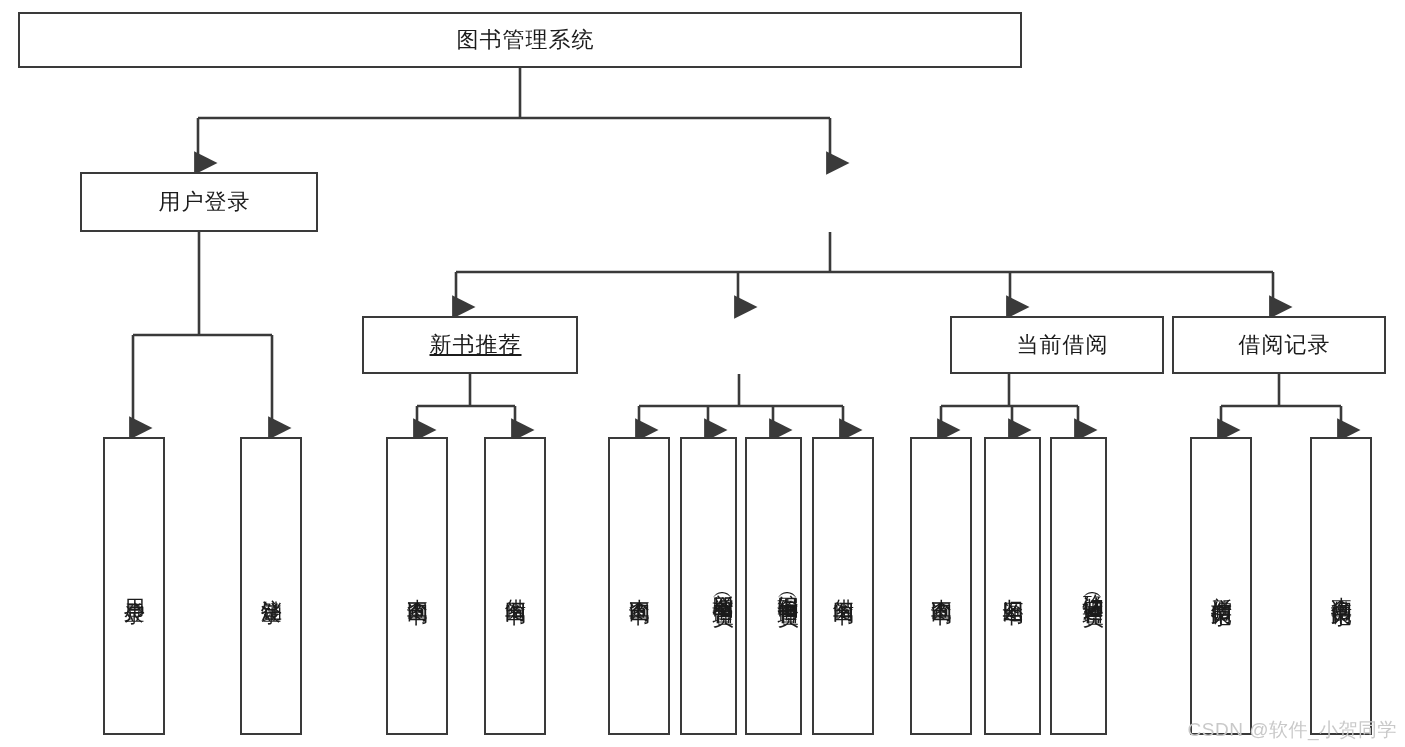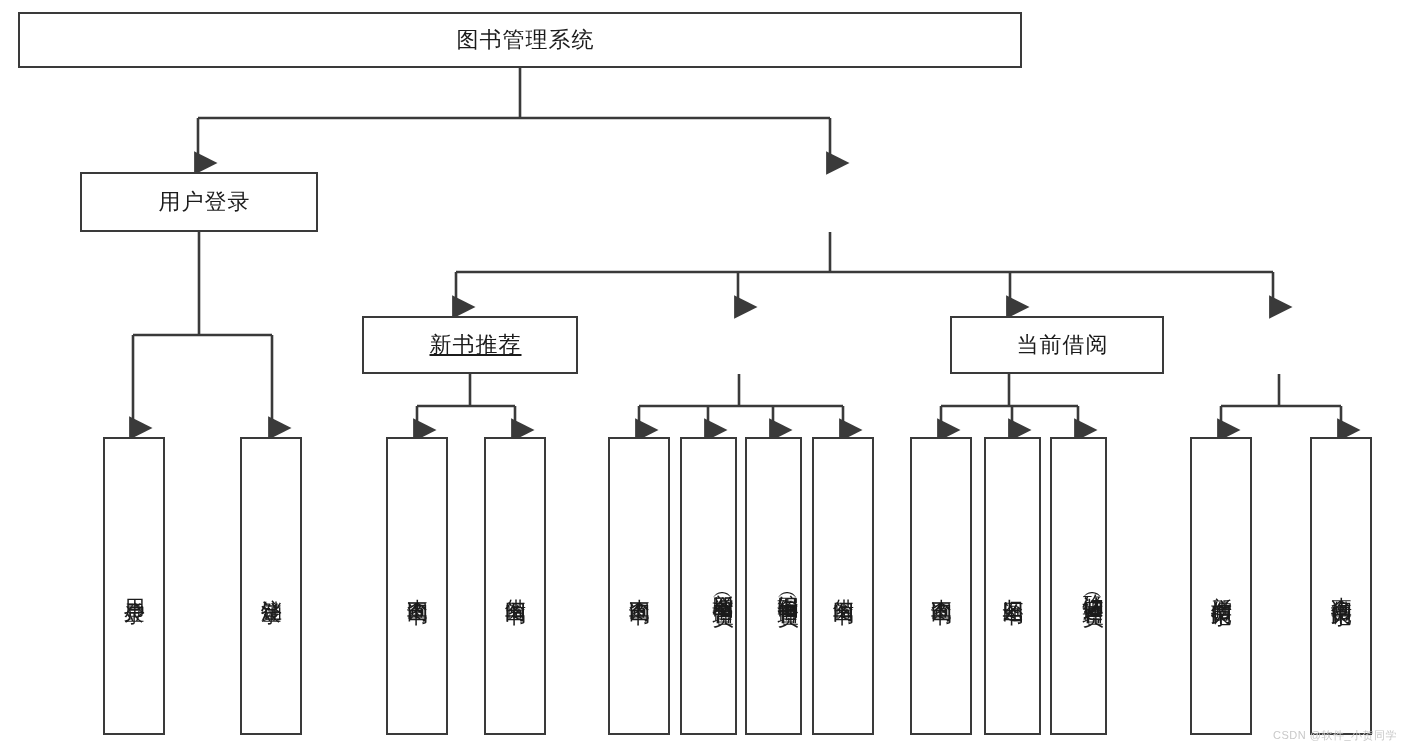--- a/index.html
+++ b/index.html
@@ -7,21 +7,21 @@
   #stage{position:relative;width:1405px;height:747px;background:#ffffff;overflow:hidden;}
   #wires{position:absolute;left:0;top:0;width:1405px;height:747px;}
   .node{position:absolute;box-sizing:border-box;background:#ffffff;
         border:2.5px solid #3a3a3a;display:flex;align-items:center;justify-content:center;padding-left:11px;}
   .node.h{color:#1b1b1b;font-size:22px;line-height:1.1;letter-spacing:1px;white-space:nowrap;}
   .node.v{writing-mode:vertical-rl;text-orientation:upright;
           color:#1b1b1b;font-size:21px;line-height:1.18;letter-spacing:2px;
           padding:8px 0;align-items:flex-start;justify-content:center;}
   .node.v.top{align-items:flex-start;}
   .node.v.mid{align-items:center;}
-  #watermark{position:absolute;right:8px;bottom:4px;color:#c9c9c9;font-size:11px;
+  #watermark{position:absolute;right:8px;bottom:4px;color:#c9c9c9;font-size:19px;
              letter-spacing:.5px;white-space:nowrap;pointer-events:none;}
 </style>
 </head>
 <body>
 
 <div id="stage">
   <svg id="wires" viewBox="0 0 1405 747" xmlns="http://www.w3.org/2000/svg">
     <defs>
       <marker id="arw" viewBox="0 0 12 12" refX="6" refY="10" markerWidth="9" markerHeight="9" orient="auto-start-reverse">
         <path d="M0,0 L12,0 L6,12 Z" fill="#3a3a3a" transform="rotate(180 6 6)"></path>
@@ -70,20 +70,21 @@
       <path d="M1341,406 L1341,430" marker-end="url(#arw)"></path>
     </g>
   </svg>
 
   <div class="node h" style="left: 18px; top: 12px; width: 1004px; height: 56px;">图书管理系统</div>
 
   <div class="node h" style="left: 80px; top: 172px; width: 238px; height: 60px;">用户登录</div>
 
   <div class="node h" style="left: 362px; top: 316px; width: 216px; height: 58px; text-decoration: underline;">新书推荐</div>
   <div class="node h" style="left: 902px; top: 316px; width: 214px; height: 58px; margin-left: 48px;">当前借阅</div>
+  <div class="node h" style="left: 1172px; top: 316px; width: 214px; height: 58px;">借阅记录</div>
 
   <div class="node v mid" style="left: 103px; top: 437px; width: 62px; height: 298px;">用户登录</div>
   <div class="node v mid" style="left: 240px; top: 437px; width: 62px; height: 298px;">注销登录</div>
   <div class="node v mid" style="left: 386px; top: 437px; width: 62px; height: 298px;">查询图书</div>
   <div class="node v mid" style="left: 484px; top: 437px; width: 62px; height: 298px;">借阅图书</div>
   <div class="node v mid" style="left: 608px; top: 437px; width: 62px; height: 298px;">查询图书</div>
   <div class="node v top" style="left: 680px; top: 437px; width: 57px; height: 298px;">新增图书（管理员）</div>
   <div class="node v top" style="left: 745px; top: 437px; width: 57px; height: 298px;">编辑图书（管理员）</div>
   <div class="node v mid" style="left: 812px; top: 437px; width: 62px; height: 298px;">借阅图书</div>
   <div class="node v mid" style="left: 910px; top: 437px; width: 62px; height: 298px;">查询图书</div>

